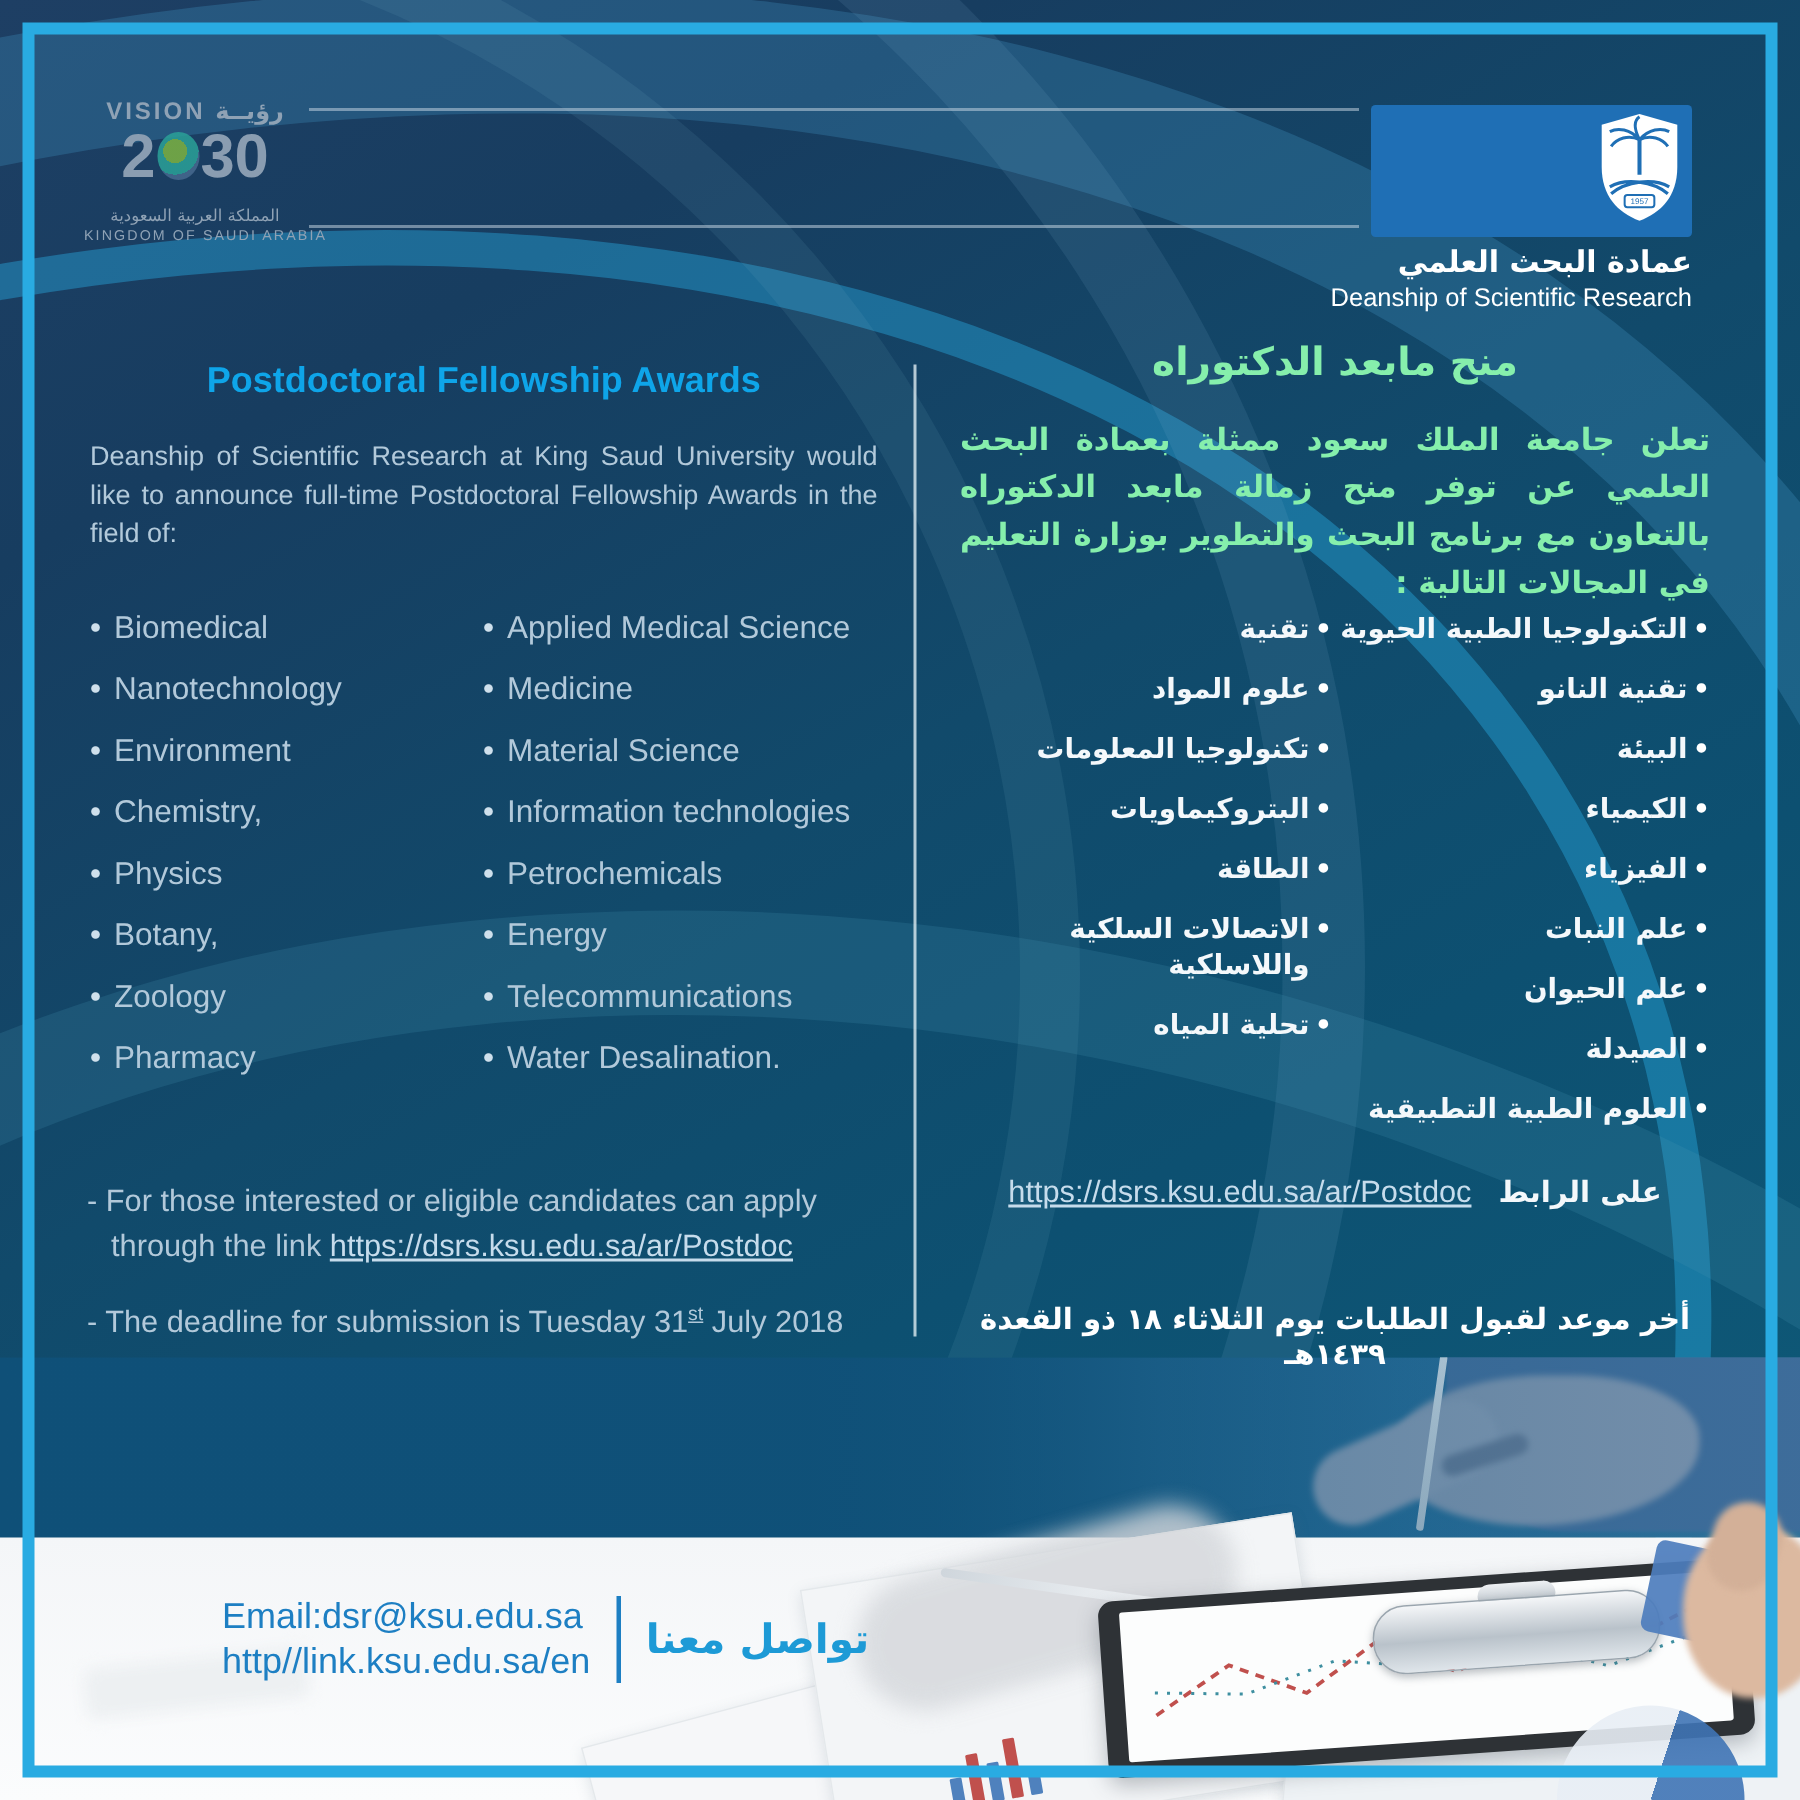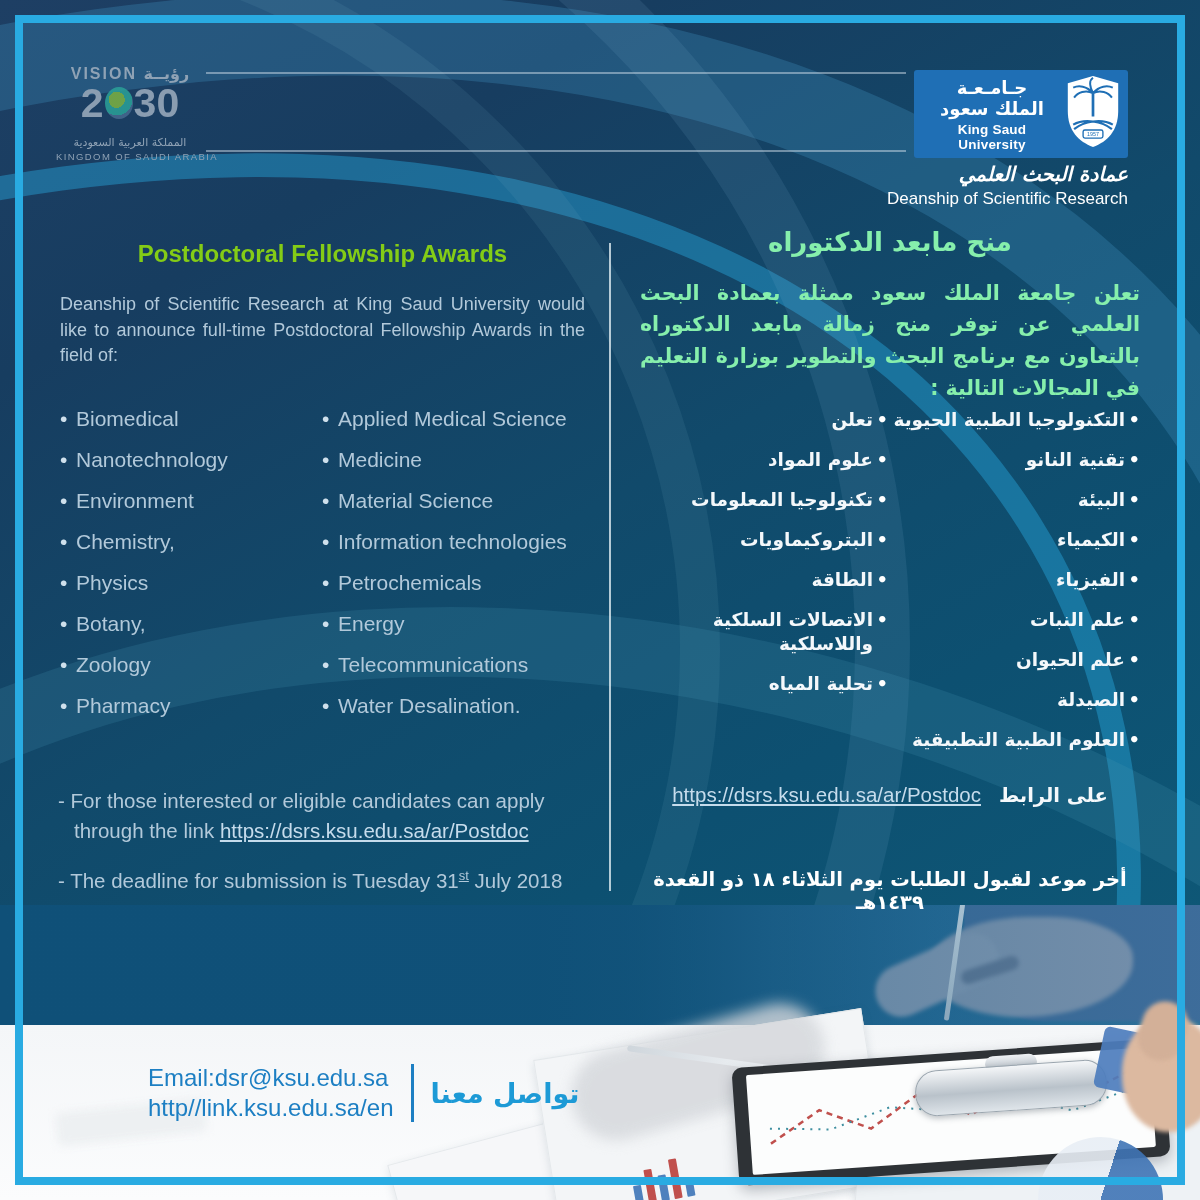--- a/index.html
+++ b/index.html
@@ -64,26 +64,26 @@
   .hline{position:absolute;height:2px;background:rgba(205,220,232,.5);z-index:10;}
   .hl1{left:206px;top:72px;width:700px;}
   .hl2{left:206px;top:150px;width:700px;}
   .ksu-block{position:absolute;left:914px;top:70px;width:214px;height:88px;background:#1f6fb5;border-radius:3px;z-index:11;
     display:flex;align-items:center;justify-content:flex-end;padding:0 8px 0 10px;box-sizing:border-box;color:#fff;}
   .ksu-names{text-align:center;flex:1;}
   .ksu-ar{font-family:"DejaVu Sans",sans-serif;font-weight:bold;font-size:18px;line-height:21px;}
   .ksu-en{font-size:13.5px;font-weight:bold;margin-top:3px;letter-spacing:.2px;}
   .ksu-shield{margin-left:6px;flex:0 0 auto;}
   .deanship{position:absolute;left:700px;top:162px;width:428px;text-align:right;z-index:10;color:#fff;}
-  .dean-ar{font-family:"DejaVu Sans",sans-serif;font-weight:bold;font-size:20px;font-style:italic;}
+  .dean-ar{font-family:"DejaVu Sans",sans-serif;font-weight:bold;font-size:20px;}
   .dean-en{font-size:17px;margin-top:3px;}
   
   .divider{position:absolute;left:609px;top:243px;width:2px;height:648px;background:rgba(235,245,250,.75);z-index:10;}
   .col-en{position:absolute;left:60px;top:240px;width:525px;z-index:10;color:#b2c9da;}
-  .en-title{color:#84cc16;font-weight:bold;font-size:24px;text-align:center;margin:0 0 24px 0;}
+  .en-title{color:#0ea5e9;font-weight:bold;font-size:24px;text-align:center;margin:0 0 24px 0;}
   .en-intro{font-size:18px;line-height:1.42;text-align:justify;}
   .lists{position:absolute;left:60px;top:408px;width:528px;display:flex;z-index:10;}
   .lists .sub1{width:262px;}
   .lists .sub2{flex:1;}
   .li{display:flex;align-items:baseline;font-size:21px;color:#b2c9da;margin-bottom:19px;line-height:22px;}
   .li .dot{width:16px;flex:0 0 16px;font-size:21px;color:#cfe0ec;}
   .en-apply{position:absolute;left:58px;top:786px;width:525px;font-size:20.5px;line-height:1.45;color:#b2c9da;z-index:10;}
   .en-apply .ind{padding-left:16px;}
   .en-deadline{position:absolute;left:58px;top:868px;width:540px;font-size:20.5px;color:#b2c9da;z-index:10;}
   .ulink{text-decoration:underline;color:#c6dcec;cursor:pointer;}
@@ -171,27 +171,20 @@
       <span class="emblem"></span>
       <span>30</span>
   </div>
   <div class="r3">المملكة العربية السعودية</div>
   <div class="r4">KINGDOM OF SAUDI ARABIA</div>
 </div>
 <div class="hline hl1"></div>
 <div class="hline hl2"></div>
 
 <div class="ksu-block">
-  <div class="ksu-names">
-    <div class="ksu-ar">
-      <div>جـامـعـة</div>
-        <div>الملك سعود</div>
-    </div>
-    <div class="ksu-en">King Saud University</div>
-  </div>
   <div class="ksu-shield">
     <svg width="54" height="74" viewBox="0 0 60 82">
       <path d="M30 1 L58 9 V40 C58 62 46 74 30 80 C14 74 2 62 2 40 V9 Z" fill="#ffffff"></path>
       <line x1="30" y1="20" x2="30" y2="46" stroke="#1f6fb5" stroke-width="3"></line>
       <path d="M30 20 C23 12 14 11 8 14 M30 20 C37 12 46 11 52 14 M30 20 C25 10 27 5 30 3 M30 20 C22 16 13 19 9 25 M30 20 C38 16 47 19 51 25" fill="none" stroke="#1f6fb5" stroke-width="2.2"></path>
       <path d="M9 60 C20 51 40 48 52 55 M51 60 C40 51 20 48 8 55" fill="none" stroke="#1f6fb5" stroke-width="2.4"></path>
       <rect x="19" y="61" width="22" height="9" rx="2" fill="#ffffff" stroke="#1f6fb5" stroke-width="1.5"></rect>
       <text x="30" y="68" font-size="6" fill="#1f6fb5" text-anchor="middle" font-family="Liberation Sans, sans-serif">1957</text>
     </svg>
   </div>
@@ -322,21 +315,21 @@
         <span class="li-text">الصيدلة</span>
       </div>
       <div class="li-ar">
         <span class="dot">•</span>
         <span class="li-text">العلوم الطبية التطبيقية</span>
       </div>
     </div>
   <div class="sub2">
       <div class="li-ar">
         <span class="dot">•</span>
-        <span class="li-text">تعلن</span>
+        <span class="li-text">تقنية</span>
       </div>
       <div class="li-ar">
         <span class="dot">•</span>
         <span class="li-text">علوم المواد</span>
       </div>
       <div class="li-ar">
         <span class="dot">•</span>
         <span class="li-text">تكنولوجيا المعلومات</span>
       </div>
       <div class="li-ar">

